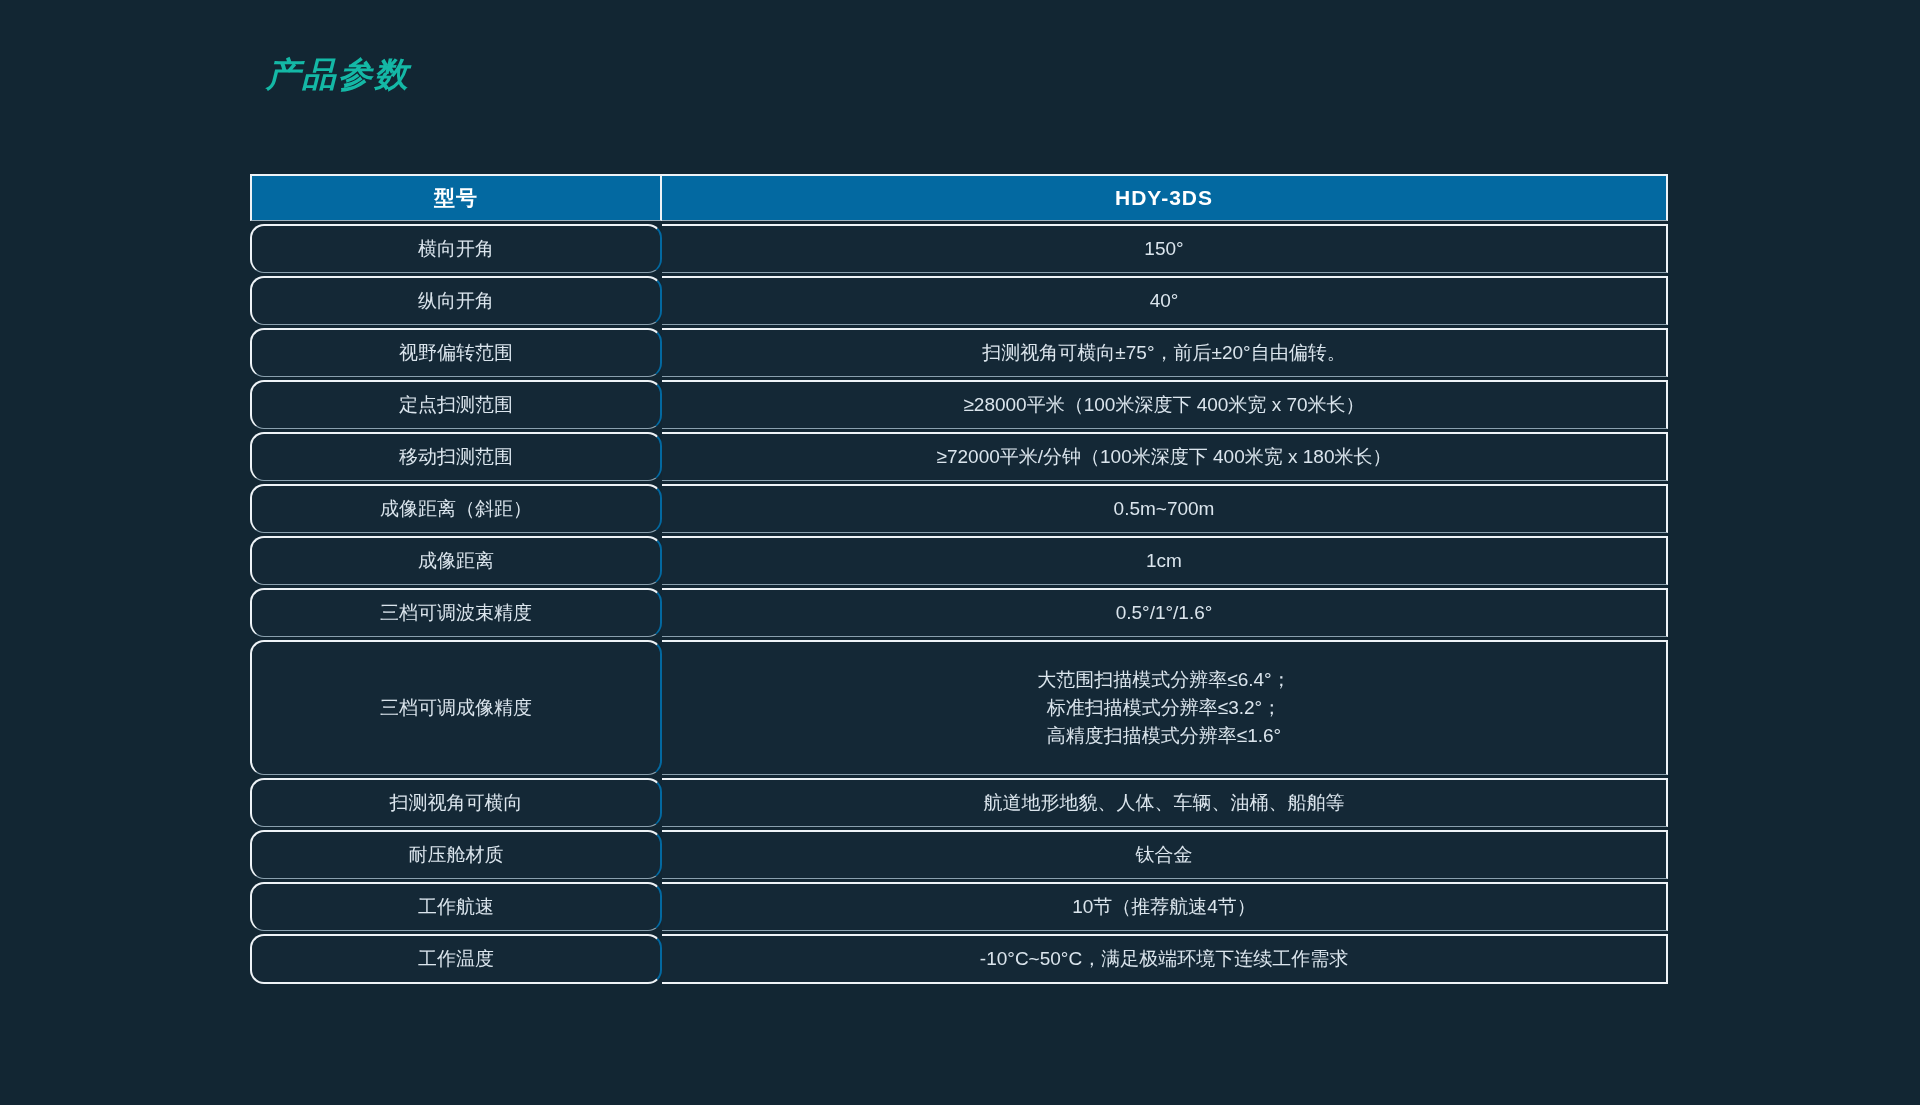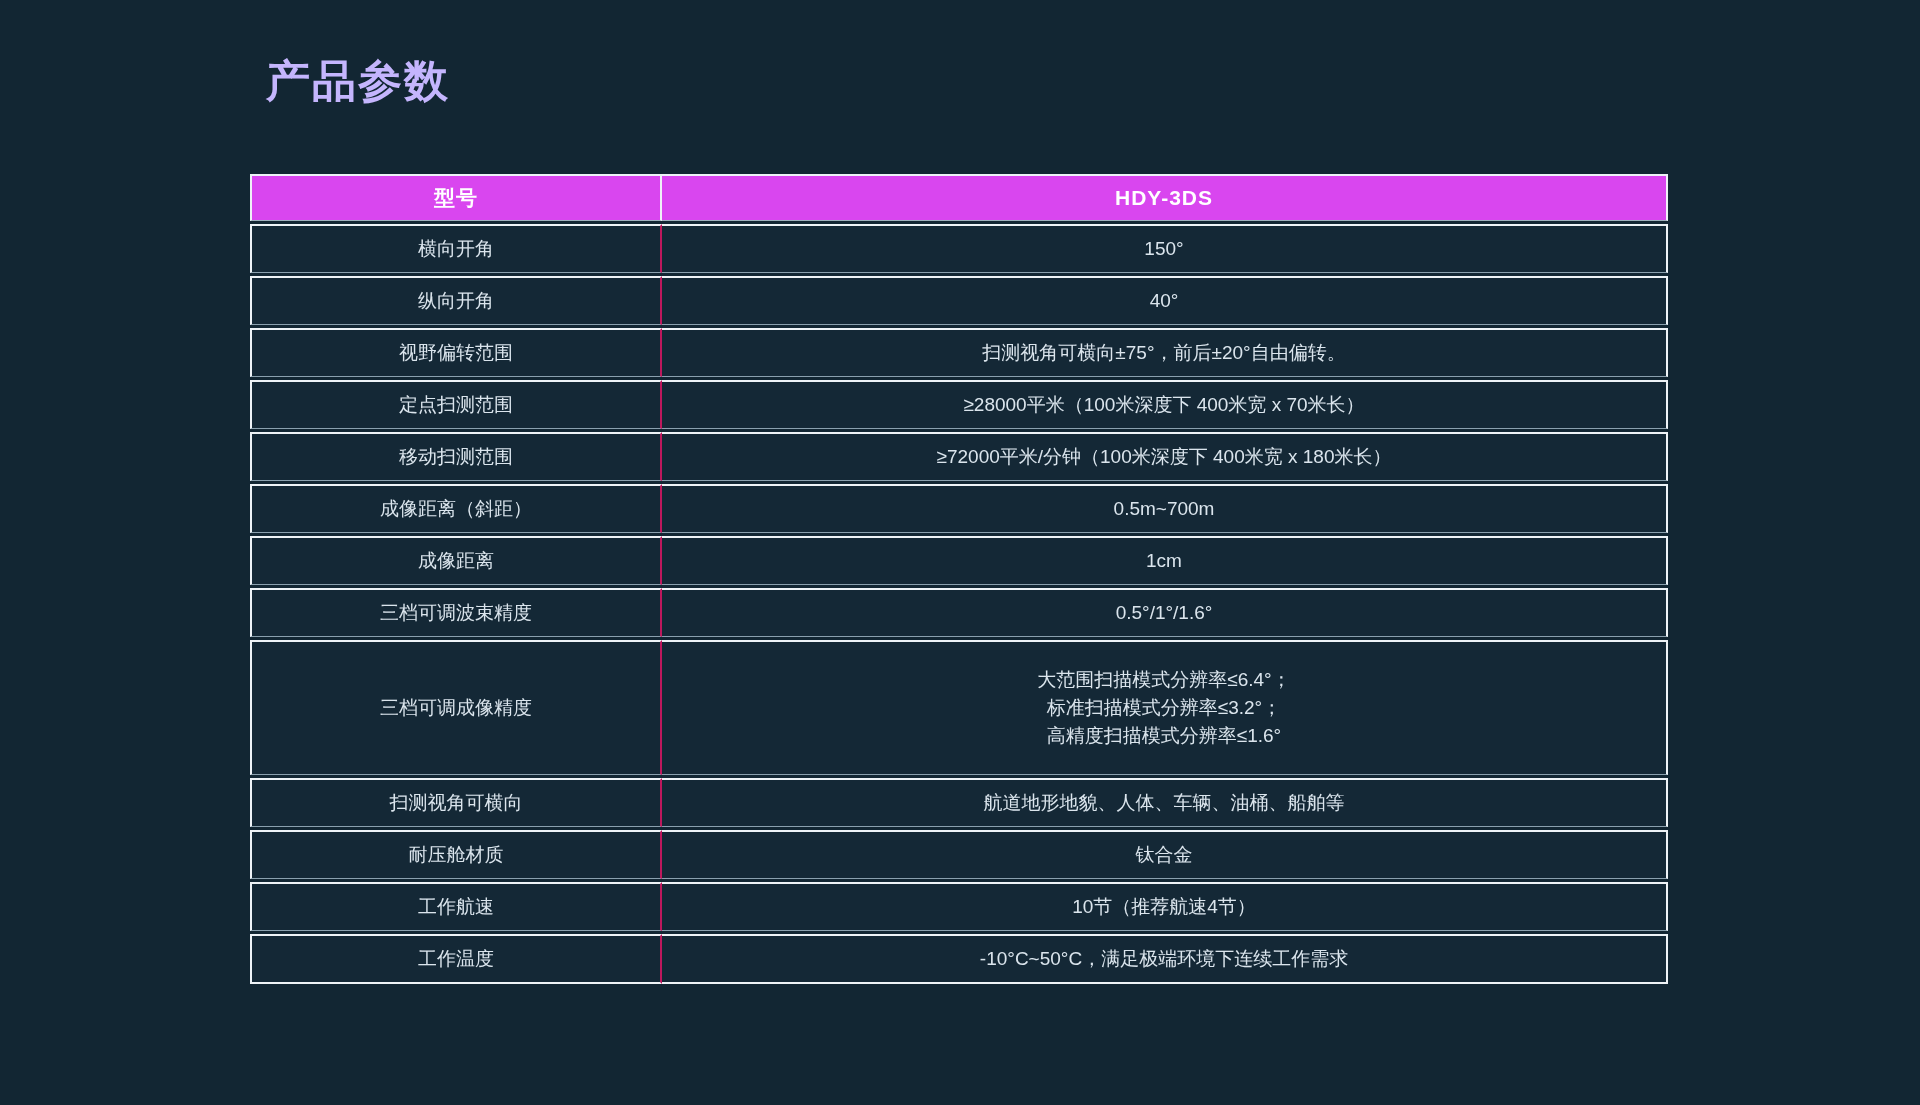--- a/index.html
+++ b/index.html
@@ -15,24 +15,25 @@
   }
   .page {
     position: relative;
     width: 1920px;
     height: 1105px;
   }
   .page-title {
     position: absolute;
     left: 266px;
     top: 52px;
-    font-size: 44px;
+    font-size: 34px;
     font-weight: 700;
-    color: #c4b5fd;
+    color: #14b8a6;
     letter-spacing: 2px;
+    font-style: italic;
   }
   .table-wrap {
     position: absolute;
     left: 250px;
     top: 171px;
     width: 1418px;
   }
   table.spec-table {
     width: 100%;
     border-collapse: separate;
@@ -43,21 +44,21 @@
   .spec-table col.col-value { width: 1006px; }
 
   .spec-table th, .spec-table td {
     text-align: center;
     vertical-align: middle;
     padding: 4px 14px;
   }
 
   
   .spec-table th {
-    background: #d946ef;
+    background: #0369a1;
     color: #ffffff;
     font-size: 21px;
     font-weight: 700;
     height: 36px;
     border-top: 2px solid #eef3f7;
     border-bottom: 1px solid #9eb0bd;
     letter-spacing: 1px;
   }
   .spec-table th.label-cell {
     border-left: 2px solid #eef3f7;
@@ -73,21 +74,22 @@
     color: #dbe5ed;
     font-size: 19px;
     font-weight: 400;
     height: 38px;
     border-top: 2px solid #eef3f7;
     border-bottom: 1px solid #8aa0ae;
     line-height: 28px;
   }
   .spec-table td.label-cell {
     border-left: 2px solid #eef3f7;
-    border-right: 2px solid #be185d;
+    border-right: 2px solid #0369a1;
+    border-radius: 14px;
   }
   .spec-table td.value-cell {
     border-right: 2px solid #eef3f7;
     white-space: pre-line;
   }
   .spec-table tr.tall td {
     height: 124px;
   }
   .spec-table tr:last-child td {
     border-bottom: 2px solid #eef3f7;

